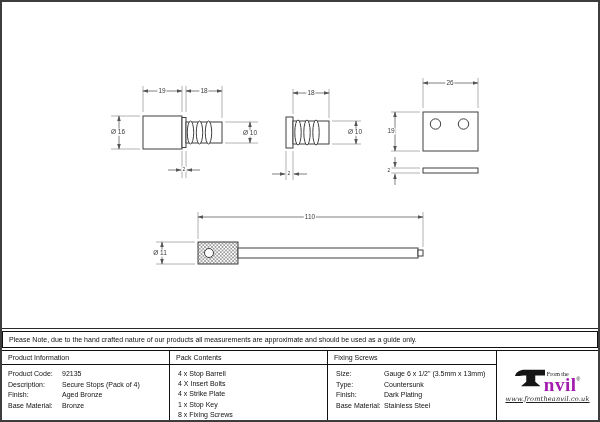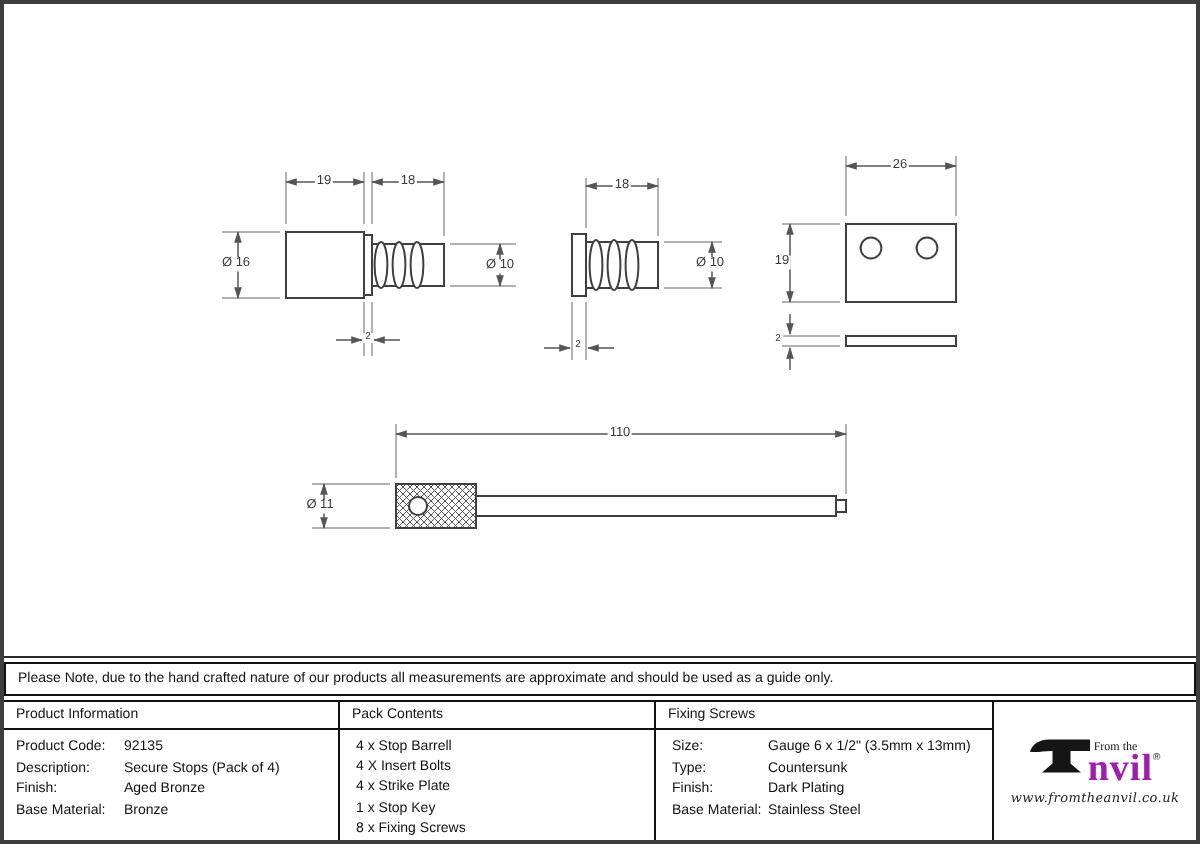--- a/index.html
+++ b/index.html
@@ -46,21 +46,21 @@
   .pc-item{line-height:10.2px;}
   
   .logo{display:flex;flex-direction:column;align-items:center;}
   .logo-row{display:flex;align-items:flex-end;}
   .anvil-icon{margin:0 -1px 3px 0;}
   .logo-text{display:flex;flex-direction:column;}
   .from-the{font-family:"Liberation Serif",serif;font-size:6px;color:#141414;margin:0 0 0 3px;}
   .nvil-line{line-height:0.8;}
   .nvil{font-family:"Liberation Serif",serif;font-weight:bold;font-size:19px;letter-spacing:0.5px;color:#a21caf;}
   .reg{font-size:5px;vertical-align:top;color:#141414;}
-  .website{font-family:"DejaVu Serif",serif;font-style:italic;font-size:6.5px;color:#222;margin-top:2px;letter-spacing:0.2px;}
+  .website{font-family:"DejaVu Serif",serif;font-style:italic;font-size:6.5px;color:#222;margin-top:2px;letter-spacing:0.2px;text-decoration:underline;}
 </style>
 </head>
 <body>
 
 <div class="page">
 
   <div class="drawing-area">
     <svg width="596" height="326" viewBox="0 0 596 326">
       <defs>
         <marker id="arr" viewBox="0 0 10 10" refX="9" refY="5" markerWidth="8" markerHeight="8" orient="auto-start-reverse">

